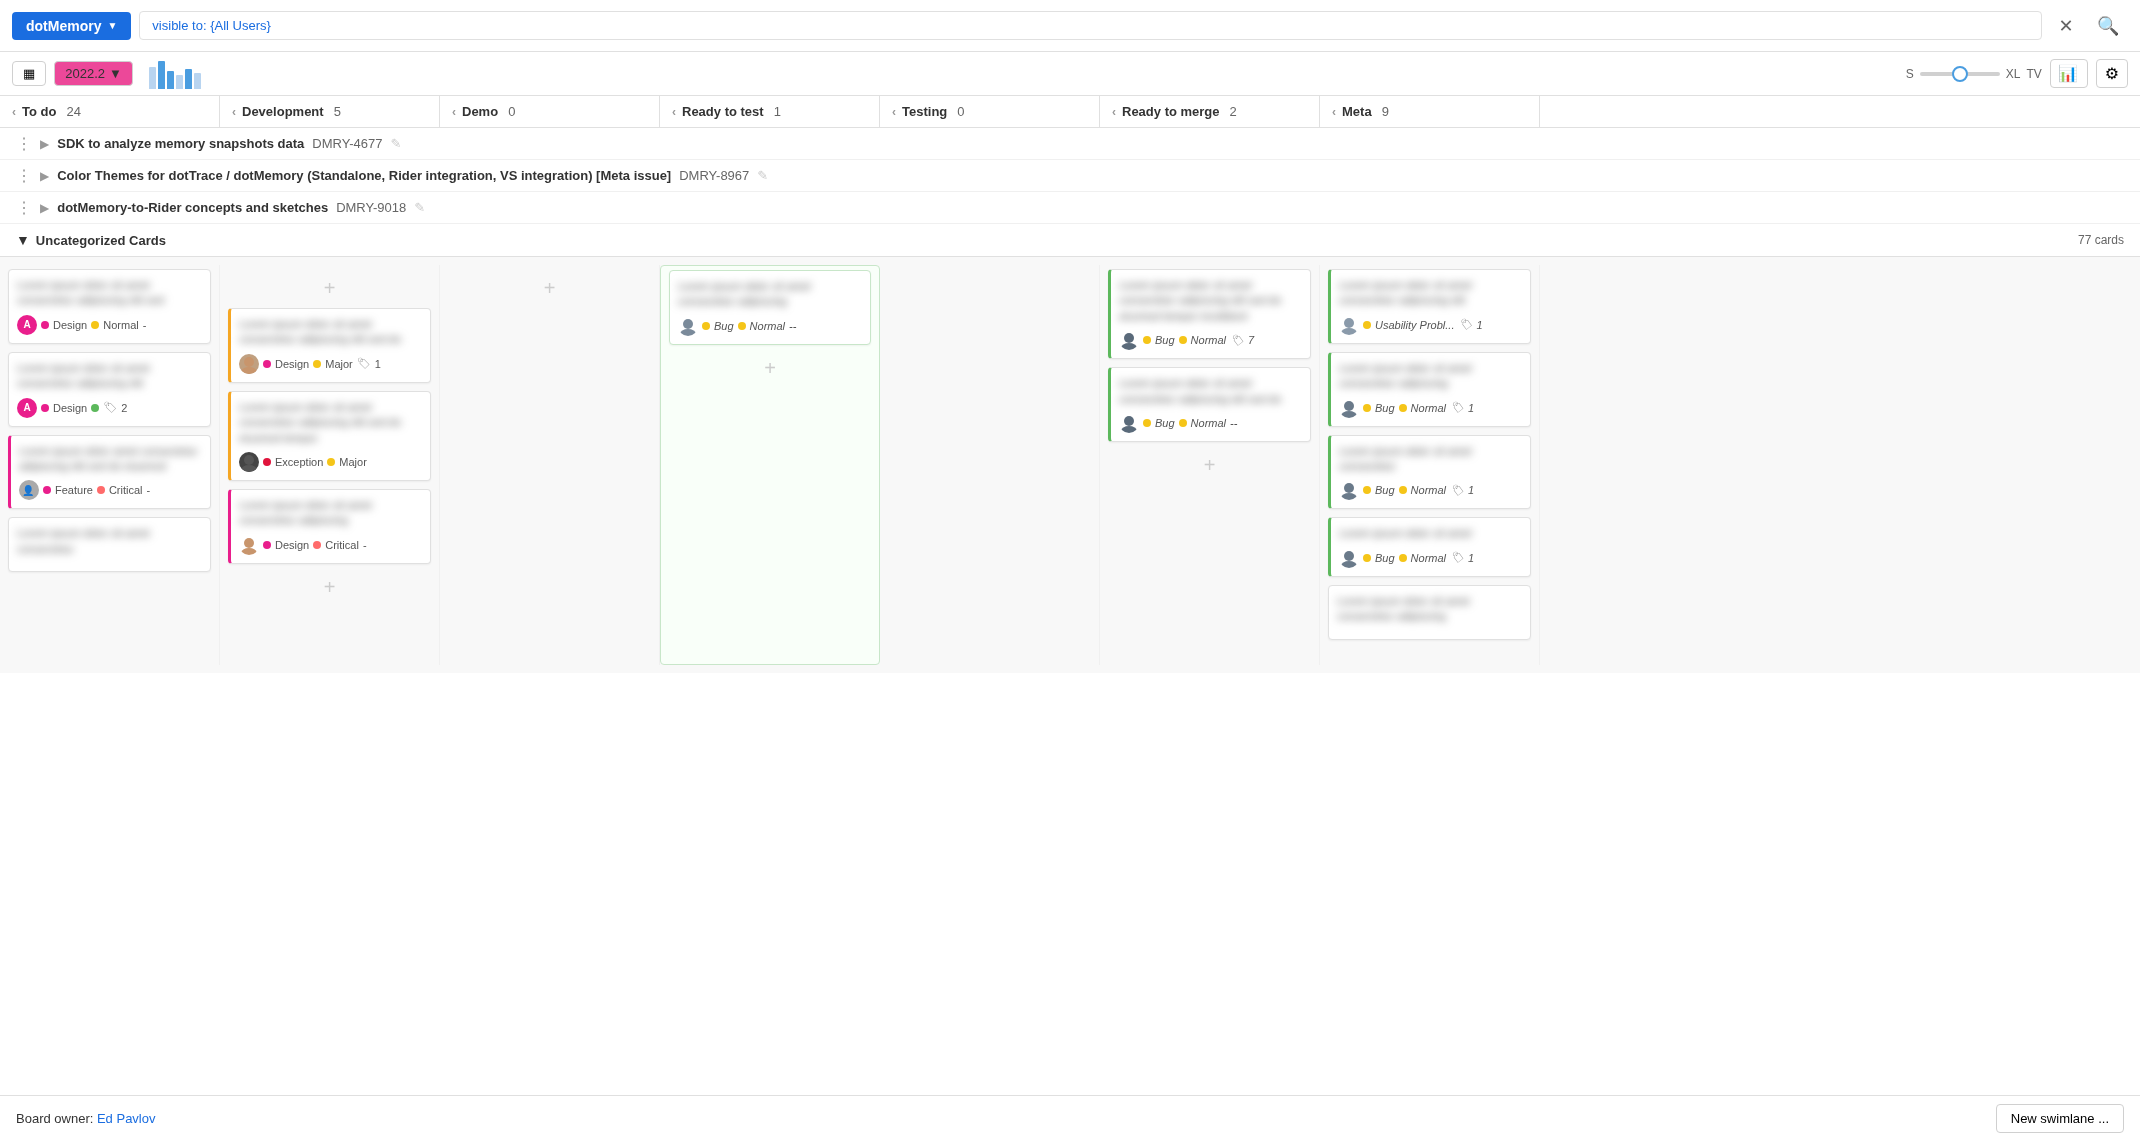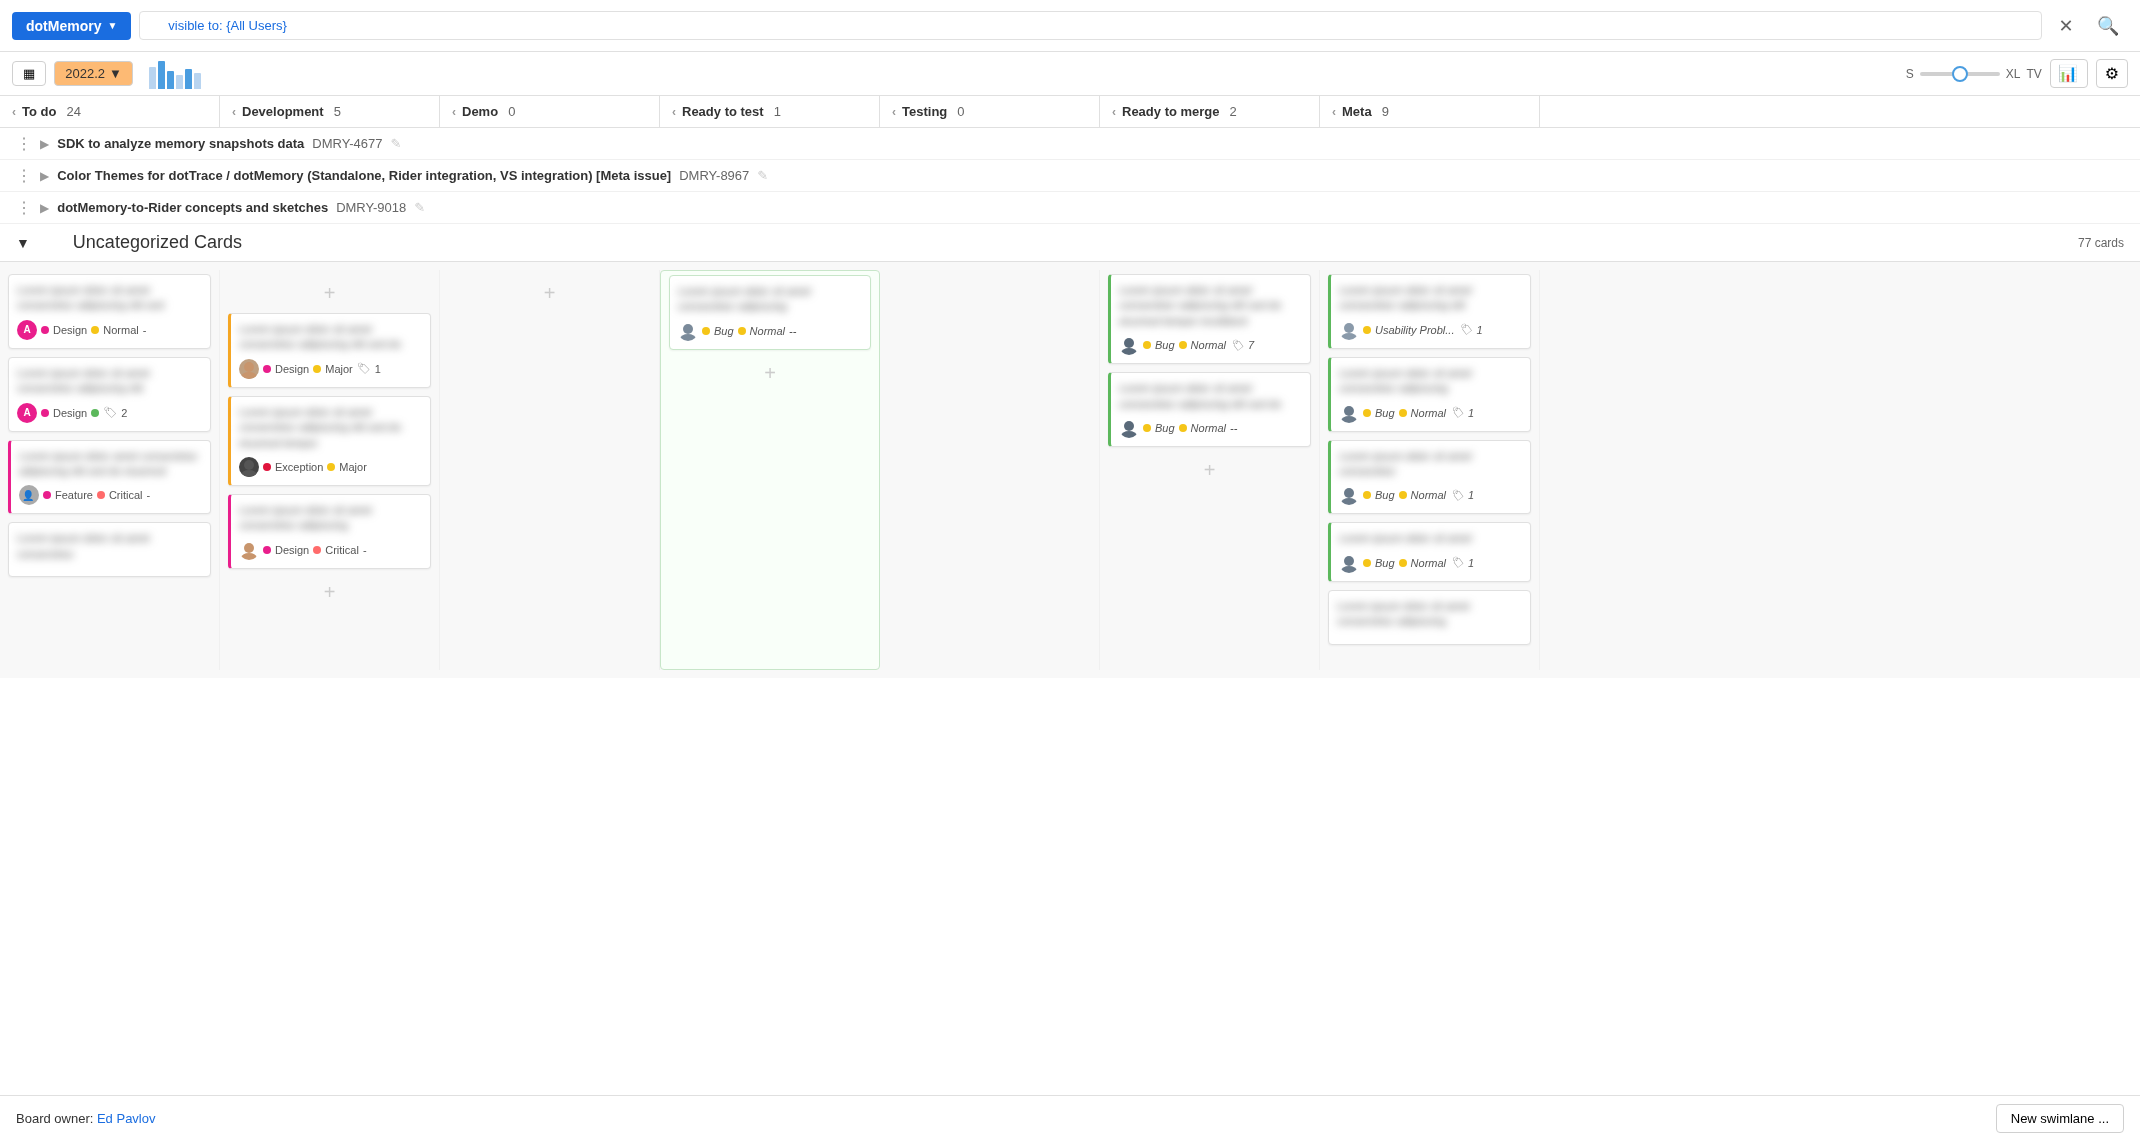--- a/index.html
+++ b/index.html
@@ -2,29 +2,29 @@
 <html><head>
   <meta charset="utf-8">
   <style>
     * { box-sizing: border-box; margin: 0; padding: 0; }
     body { font-family: -apple-system, BlinkMacSystemFont, 'Segoe UI', Arial, sans-serif; font-size: 13px; background: #fff; color: #333; overflow: hidden; height: 1141px; width: 2140px; }
 
     
     .top-bar { display: flex; align-items: center; height: 52px; background: #fff; border-bottom: 1px solid #e0e0e0; padding: 0 12px; gap: 8px; }
     .app-button { background: #1a6de0; color: #fff; border: none; border-radius: 4px; padding: 6px 14px; font-size: 14px; font-weight: 600; cursor: pointer; display: flex; align-items: center; gap: 6px; }
     .app-button .chevron { font-size: 10px; }
-    .visibility-bar { flex: 1; border: 1px solid #e0e0e0; border-radius: 4px; padding: 6px 28px; color: #333; font-size: 13px; }
+    .visibility-bar { flex: 1; border: 1px solid #e0e0e0; border-radius: 4px; padding: 6px 12px; color: #333; font-size: 13px; }
     .visibility-bar span { color: #1a6de0; }
     .top-close { background: none; border: none; font-size: 18px; cursor: pointer; color: #666; padding: 4px 8px; }
     .top-search { background: none; border: none; font-size: 18px; cursor: pointer; color: #333; padding: 4px 8px; }
 
     
     .toolbar { display: flex; align-items: center; height: 44px; padding: 0 12px; border-bottom: 1px solid #e0e0e0; gap: 8px; }
     .toolbar-btn { border: 1px solid #d0d0d0; background: #fff; border-radius: 4px; padding: 4px 10px; cursor: pointer; font-size: 13px; display: flex; align-items: center; gap: 4px; }
-    .sprint-select { border: 1px solid #d0d0d0; background: #fdba74; border-radius: 4px; padding: 4px 10px; cursor: pointer; font-size: 13px; display: flex; align-items: center; gap: 4px; }
+    .sprint-select { border: 1px solid #d0d0d0; background: #ec4899; border-radius: 4px; padding: 4px 10px; cursor: pointer; font-size: 13px; display: flex; align-items: center; gap: 4px; }
     .chart-icon { width: 60px; height: 30px; display: flex; align-items: flex-end; gap: 2px; margin-left: 8px; }
     .chart-bar { width: 7px; background: #4a9de0; border-radius: 1px 1px 0 0; }
     .chart-bar.light { background: #b8d4f0; }
     .toolbar-spacer { flex: 1; }
     .size-slider { display: flex; align-items: center; gap: 6px; font-size: 12px; color: #666; }
     .slider-track { width: 80px; height: 4px; background: #d0d0d0; border-radius: 2px; position: relative; }
     .slider-thumb { width: 16px; height: 16px; background: #fff; border: 2px solid #4a9de0; border-radius: 50%; position: absolute; top: -6px; left: 40%; cursor: pointer; }
     .view-btn { border: 1px solid #d0d0d0; background: #fff; border-radius: 4px; padding: 4px 8px; cursor: pointer; font-size: 16px; }
     .col-header { display: flex; align-items: center; padding: 8px 12px; font-size: 13px; font-weight: 600; color: #333; border-right: 1px solid #e0e0e0; gap: 6px; }
     .col-count { color: #666; font-weight: 400; margin-left: 4px; }
@@ -175,21 +175,21 @@
       <span class="issue-group-expand">▶</span>
       <span class="issue-group-title">dotMemory-to-Rider concepts and sketches</span>
       <span class="issue-group-id">DMRY-9018</span>
       <span class="issue-group-edit">✎</span>
     </div>
   </div>
 
   <div>
     <div class="uncategorized-header">
       <span style="cursor:pointer; margin-right:6px; font-size:14px;">▼</span>
-      <span style="font-weight:400; font-size:18px;margin-left:37px;">Uncategorized Cards</span>
+      <span style="font-weight:700; font-size:13px;">Uncategorized Cards</span>
       <span style="margin-left:auto; color:#666; font-size:12px;">77 cards</span>
     </div>
 
     <div style="display:flex; overflow-x:hidden; padding:8px 0; background:#f8f8f8;">
 
       <div class="lane" style="width:220px; flex-shrink:0;">
 
         <div class="card">
           <div class="card-text blurred">Lorem ipsum dolor sit amet consectetur adipiscing elit sed</div>
           <div class="card-footer">

